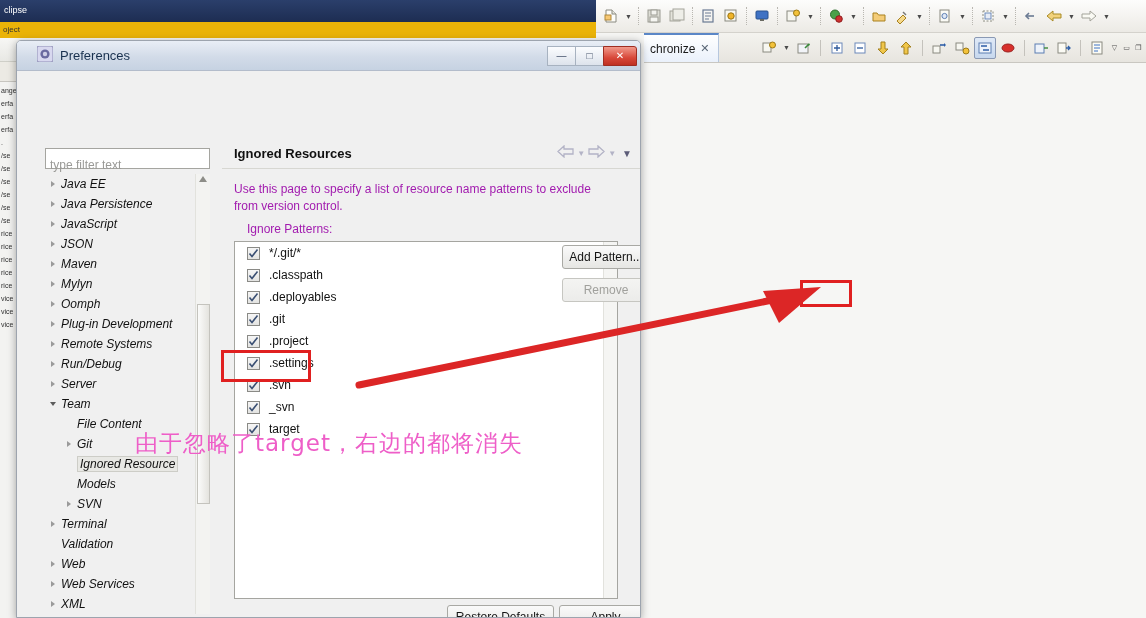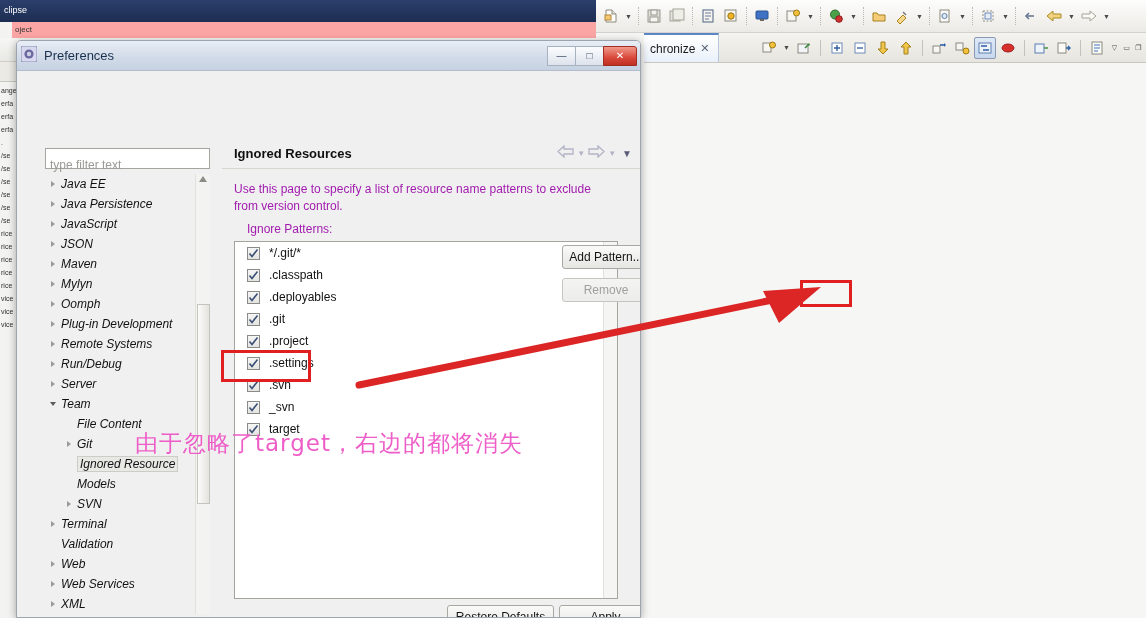--- a/index.html
+++ b/index.html
@@ -17,22 +17,22 @@
   .bg-window {
     position:absolute; left:0; top:0; width:640px; height:618px;
     background:#f3f3f1; overflow:hidden;
   }
   .bg-titlebar {
     position:absolute; left:0; top:0; width:612px; height:22px;
     background:linear-gradient(to bottom,#2b3f6b,#1d2d52);
     color:#ffffff; font-size:9px; padding:5px 4px; white-space:nowrap; overflow:hidden;
   }
   .bg-menubar {
-    position:absolute; left:12px; top:22px; width:612px; height:16px;
-    background:#fca5a5; color:#333; font-size:8px; padding:3px 3px; white-space:nowrap; overflow:hidden;
+    position:absolute; left:0; top:22px; width:612px; height:16px;
+    background:#eab308; color:#333; font-size:8px; padding:3px 3px; white-space:nowrap; overflow:hidden;
   }
   .bg-toolbar {
     position:absolute; left:0; top:38px; width:612px; height:24px;
     background:linear-gradient(to bottom,#f7f7f5,#e8e8e4);
     border-bottom:1px solid #cfcfc8;
   }
   .bg-tabstrip{
     position:absolute; left:0; top:62px; width:612px; height:20px;
     background:#eceae4; border-bottom:1px solid #c8c6c0;
   }
@@ -83,21 +83,21 @@
     background:#f0f0f0;
     border:1px solid #9da4ae;
     border-radius:5px 5px 0 0;
     box-shadow:0 2px 8px rgba(0,0,0,.35);
     overflow:hidden;
   }
   .dlg-title{
     height:30px;
     background:linear-gradient(to bottom,#e9eef6,#d2dbe8 55%,#c6d2e2);
     border-bottom:1px solid #b3bccb;
-    display:flex; align-items:center; padding-left:4px; gap:7px;
+    display:flex; align-items:center; padding-left:20px; gap:7px;
   }
   .dlg-title .ttl{ font-size:13px; color:#19314f; }
   .wbtns{ margin-left:auto; display:flex; align-items:center; padding-right:3px; }
   .wbtn{
     width:29px; height:20px; border:1px solid #a7b2c0; margin-left:-1px;
     background:linear-gradient(to bottom,#fbfcfe,#dde3ec);
     display:flex; align-items:center; justify-content:center;
     color:#44526a; font-size:10px;
   }
   .wbtn.close{ background:linear-gradient(to bottom,#f19a8c,#d8483a 60%,#bf3022); color:#fff; border-color:#9f2d22; width:34px; border-radius:0 3px 0 0;}

